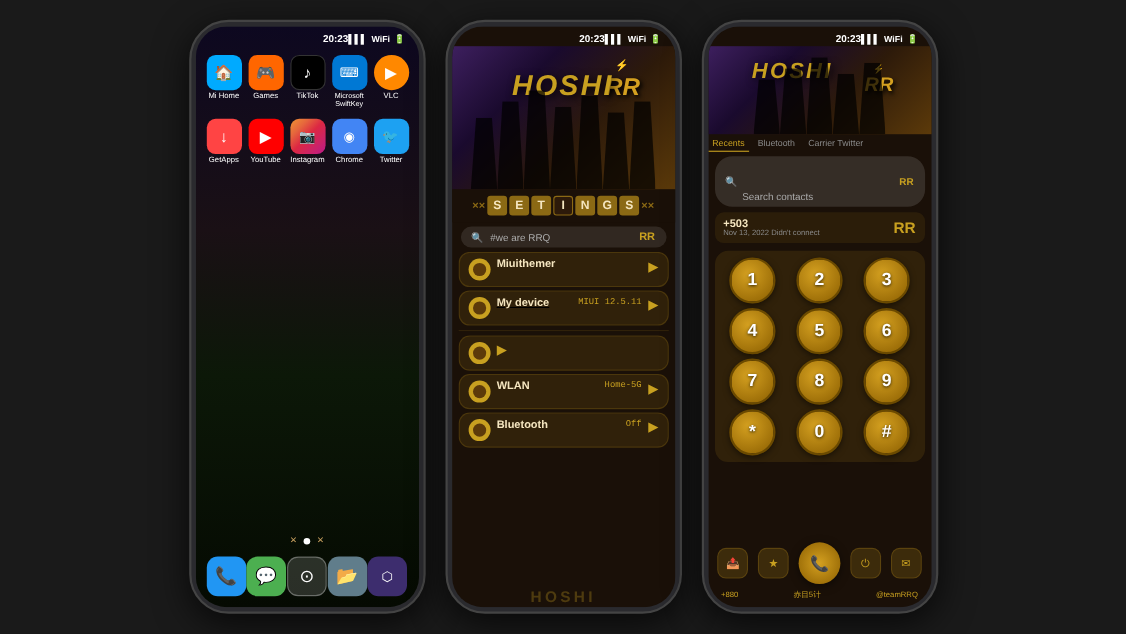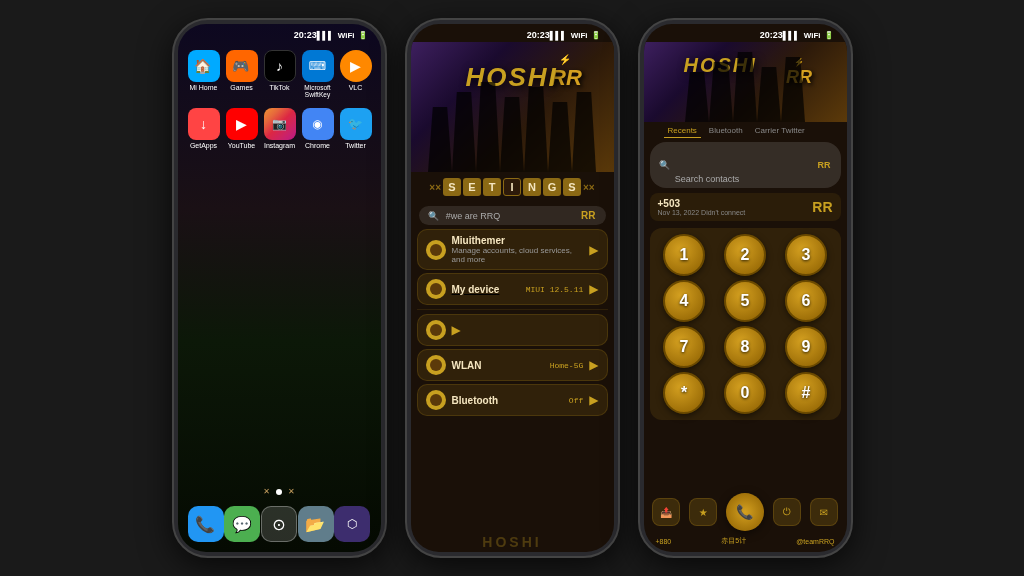--- a/index.html
+++ b/index.html
@@ -186,21 +186,20 @@
       padding: 0 6px;
       display: flex;
       flex-direction: column;
       gap: 3px;
     }
     .settings-item {
       background: rgba(139,105,20,0.2);
       border-radius: 10px;
       padding: 5px 8px;
       display: flex;
-      align-items: center;
       gap: 6px;
       border: 1px solid rgba(139,105,20,0.3);
     }
     .settings-dot {
       width: 20px;
       height: 20px;
       border-radius: 50%;
       background: #c8a020;
       flex-shrink: 0;
       display: flex;
@@ -238,21 +237,21 @@
     
     .phone3-screen {
       width: 100%;
       height: 100%;
       display: flex;
       flex-direction: column;
       background: #1a1008;
     }
     .phone3-tabs {
       display: flex;
-      padding: 2px 20px;
+      padding: 2px 0;
       gap: 4px;
       flex-shrink: 0;
     }
     .p3-tab {
       font-size: 8px;
       color: #c8a020;
       padding: 2px 4px;
       border-bottom: 1px solid transparent;
     }
     .p3-tab.active { border-bottom-color: #c8a020; }
@@ -575,21 +574,20 @@
       </div>
 
       <div class="settings-list">
 
         <div class="settings-item">
           <div class="settings-dot">
             <div class="settings-dot-inner"></div>
           </div>
           <div class="settings-item-text">
             <div class="settings-item-title">Miuithemer</div>
-            <div class="settings-item-sub">Manage accounts, cloud services, and more</div>
           </div>
           <span class="settings-item-arrow">▶</span>
         </div>
 
         <div class="settings-item">
           <div class="settings-dot">
             <div class="settings-dot-inner"></div>
           </div>
           <div class="settings-item-text">
             <div class="item-row">

